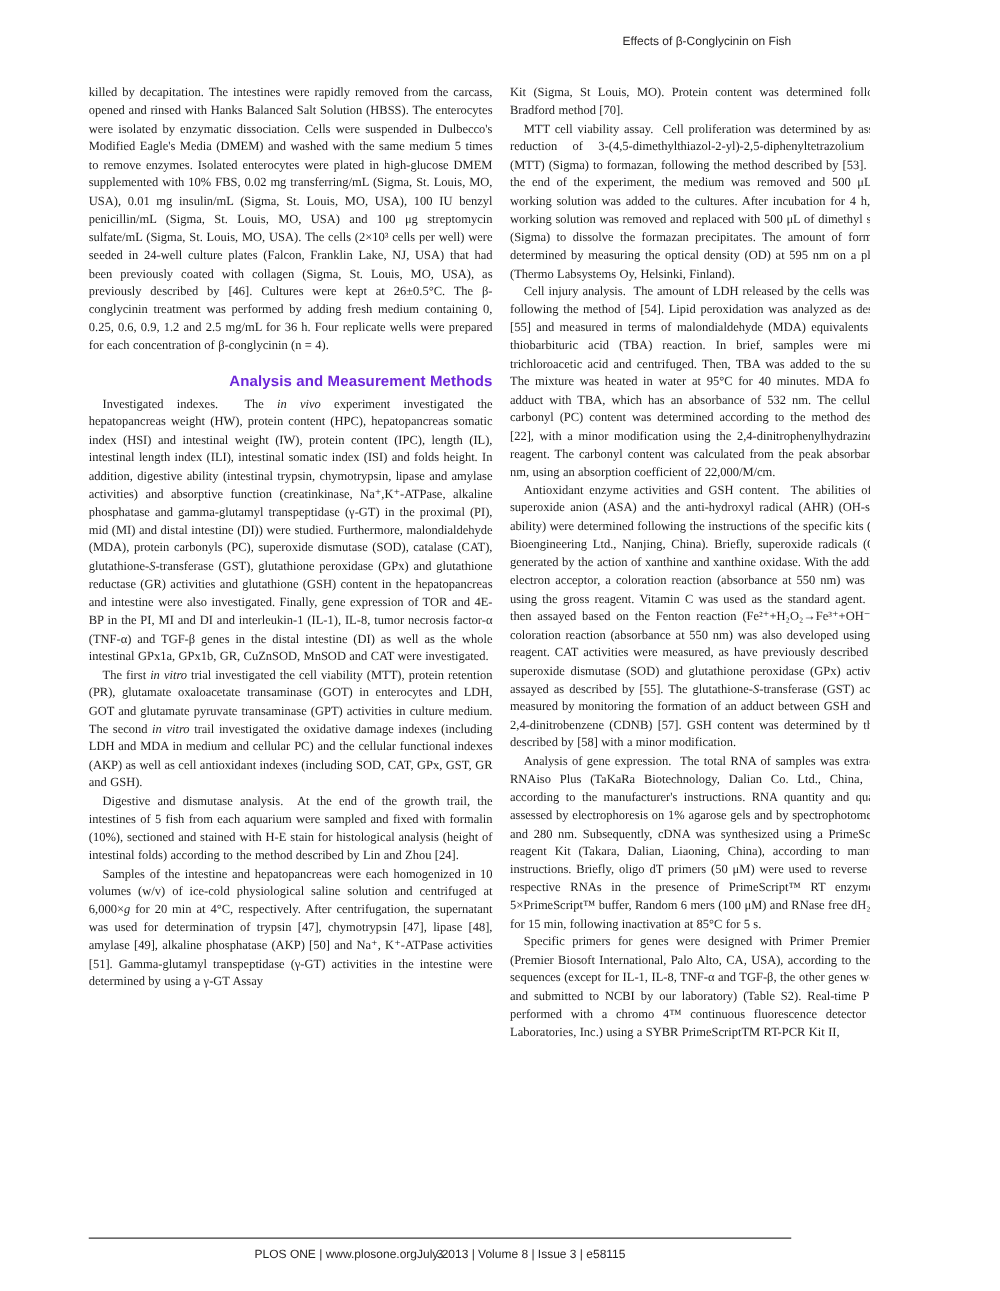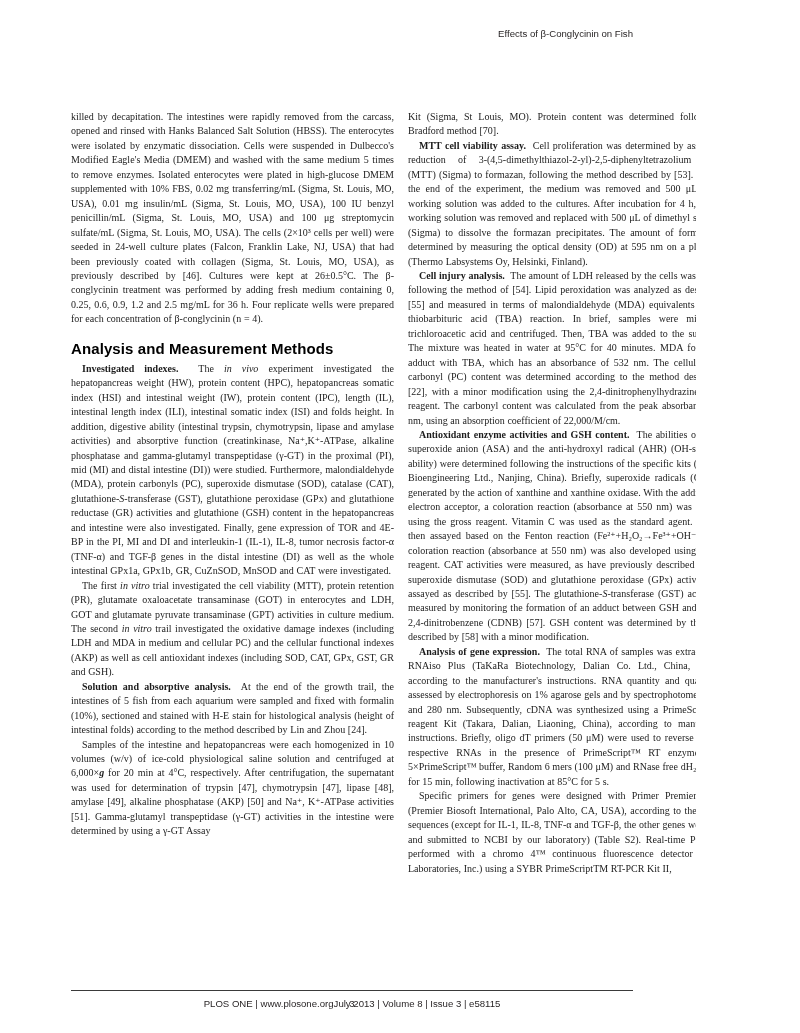--- a/index.html
+++ b/index.html
@@ -20,46 +20,46 @@
     font-family:"Liberation Sans","DejaVu Sans",sans-serif;
     font-size:9.6px;
     color:#231f20;
   }
   .content{
     position:absolute;
     top:68px;left:71px;
     width:666px;
     display:flex;
     gap:14px;
-    margin-top:42px;
   }
   .col{box-sizing:border-box;}
   .col-left{width:323px;}
   .col-right{width:329px;}
   .para{
     margin:0;
     font-size:10px;
     line-height:14.45px;
     text-align:justify;
     text-justify:inter-word;
     hyphens:auto;
     -webkit-hyphens:auto;
     word-spacing:0.2px;
   }
   .indent{text-indent:11px;}
-  .b{font-weight:bold;}
+  .b{font-weight:normal;}
   .i{font-style:italic;}
   .section-heading{
     margin:13px 0 5px 0;
     font-family:"Liberation Sans","DejaVu Sans",sans-serif;
-    font-size:15px;
+    font-size:12px;
     font-weight:600;
-    color:#000000;
+    color:#6d28d9;
     letter-spacing:0.1px;
     text-indent:0;
+    text-align:right;
   }
   .footer{
     position:absolute;
     left:71px;right:63px;bottom:24px;
     border-top:1px solid #3a3a3a;
     padding-top:7px;
     font-family:"Liberation Sans","DejaVu Sans",sans-serif;
     font-size:9.6px;
     color:#231f20;
   }
@@ -73,21 +73,21 @@
 
   <div class="running-head">Effects of β-Conglycinin on Fish</div>
 
   <div class="content">
 
     <div class="col col-left">
       <p class="para"><span>killed by decapitation. The intestines were rapidly removed from the carcass, opened and rinsed with Hanks Balanced Salt Solution (HBSS). The enterocytes were isolated by enzymatic dissociation. Cells were suspended in Dulbecco's Modified Eagle's Media (DMEM) and washed with the same medium 5 times to remove enzymes. Isolated enterocytes were plated in high-glucose DMEM supplemented with 10% FBS, 0.02 mg transferring/mL (Sigma, St. Louis, MO, USA), 0.01 mg insulin/mL (Sigma, St. Louis, MO, USA), 100 IU benzyl penicillin/mL (Sigma, St. Louis, MO, USA) and 100 μg streptomycin sulfate/mL (Sigma, St. Louis, MO, USA). The cells (2×10³ cells per well) were seeded in 24-well culture plates (Falcon, Franklin Lake, NJ, USA) that had been previously coated with collagen (Sigma, St. Louis, MO, USA), as previously described by [46]. Cultures were kept at 26±0.5°C. The β-conglycinin treatment was performed by adding fresh medium containing 0, 0.25, 0.6, 0.9, 1.2 and 2.5 mg/mL for 36 h. Four replicate wells were prepared for each concentration of β-conglycinin (n = 4).</span></p>
       <h2 class="section-heading">Analysis and Measurement Methods</h2>
       <p class="para indent"><span class="b">Investigated indexes.</span><span>&nbsp; The </span><span class="i">in vivo</span><span> experiment investigated the hepatopancreas weight (HW), protein content (HPC), hepatopancreas somatic index (HSI) and intestinal weight (IW), protein content (IPC), length (IL), intestinal length index (ILI), intestinal somatic index (ISI) and folds height. In addition, digestive ability (intestinal trypsin, chymotrypsin, lipase and amylase activities) and absorptive function (creatinkinase, Na⁺,K⁺-ATPase, alkaline phosphatase and gamma-glutamyl transpeptidase (γ-GT) in the proximal (PI), mid (MI) and distal intestine (DI)) were studied. Furthermore, malondialdehyde (MDA), protein carbonyls (PC), superoxide dismutase (SOD), catalase (CAT), glutathione-</span><span class="i">S</span><span>-transferase (GST), glutathione peroxidase (GPx) and glutathione reductase (GR) activities and glutathione (GSH) content in the hepatopancreas and intestine were also investigated. Finally, gene expression of TOR and 4E-BP in the PI, MI and DI and interleukin-1 (IL-1), IL-8, tumor necrosis factor-α (TNF-α) and TGF-β genes in the distal intestine (DI) as well as the whole intestinal GPx1a, GPx1b, GR, CuZnSOD, MnSOD and CAT were investigated.</span></p>
       <p class="para indent"><span>The first </span><span class="i">in vitro</span><span> trial investigated the cell viability (MTT), protein retention (PR), glutamate oxaloacetate transaminase (GOT) in enterocytes and LDH, GOT and glutamate pyruvate transaminase (GPT) activities in culture medium. The second </span><span class="i">in vitro</span><span> trail investigated the oxidative damage indexes (including LDH and MDA in medium and cellular PC) and the cellular functional indexes (AKP) as well as cell antioxidant indexes (including SOD, CAT, GPx, GST, GR and GSH).</span></p>
-      <p class="para indent"><span class="b">Solution and absorptive analysis.</span><span>&nbsp; At the end of the growth trail, the intestines of 5 fish from each aquarium were sampled and fixed with formalin (10%), sectioned and stained with H-E stain for histological analysis (height of intestinal folds) according to the method described by Lin and Zhou [24].</span></p>
+      <p class="para indent"><span class="b">Digestive and dismutase analysis.</span><span>&nbsp; At the end of the growth trail, the intestines of 5 fish from each aquarium were sampled and fixed with formalin (10%), sectioned and stained with H-E stain for histological analysis (height of intestinal folds) according to the method described by Lin and Zhou [24].</span></p>
       <p class="para indent"><span>Samples of the intestine and hepatopancreas were each homogenized in 10 volumes (w/v) of ice-cold physiological saline solution and centrifuged at 6,000×</span><span class="b i">g</span><span> for 20 min at 4°C, respectively. After centrifugation, the supernatant was used for determination of trypsin [47], chymotrypsin [47], lipase [48], amylase [49], alkaline phosphatase (AKP) [50] and Na⁺, K⁺-ATPase activities [51]. Gamma-glutamyl transpeptidase (γ-GT) activities in the intestine were determined by using a γ-GT Assay</span></p>
     </div>
 
     <div class="col col-right">
       <p class="para"><span>Kit (Sigma, St Louis, MO). Protein content was determined following the Bradford method [70].</span></p>
       <p class="para indent"><span class="b">MTT cell viability assay.</span><span>&nbsp; Cell proliferation was determined by assaying the reduction of 3-(4,5-dimethylthiazol-2-yl)-2,5-diphenyltetrazolium bromide (MTT) (Sigma) to formazan, following the method described by [53]. Briefly, at the end of the experiment, the medium was removed and 500 μL of MTT working solution was added to the cultures. After incubation for 4 h, the MTT working solution was removed and replaced with 500 μL of dimethyl sulphoxide (Sigma) to dissolve the formazan precipitates. The amount of formazan was determined by measuring the optical density (OD) at 595 nm on a plate reader (Thermo Labsystems Oy, Helsinki, Finland).</span></p>
       <p class="para indent"><span class="b">Cell injury analysis.</span><span>&nbsp; The amount of LDH released by the cells was measured following the method of [54]. Lipid peroxidation was analyzed as described by [55] and measured in terms of malondialdehyde (MDA) equivalents using the thiobarbituric acid (TBA) reaction. In brief, samples were mixed with trichloroacetic acid and centrifuged. Then, TBA was added to the supernatant. The mixture was heated in water at 95°C for 40 minutes. MDA forms a red adduct with TBA, which has an absorbance of 532 nm. The cellular protein carbonyl (PC) content was determined according to the method described by [22], with a minor modification using the 2,4-dinitrophenylhydrazine (DNPH) reagent. The carbonyl content was calculated from the peak absorbance at 340 nm, using an absorption coefficient of 22,000/M/cm.</span></p>
       <p class="para indent"><span class="b">Antioxidant enzyme activities and GSH content.</span><span>&nbsp; The abilities of the anti-superoxide anion (ASA) and the anti-hydroxyl radical (AHR) (OH-scavenging ability) were determined following the instructions of the specific kits (Jiancheng Bioengineering Ltd., Nanjing, China). Briefly, superoxide radicals (O₂⁻) were generated by the action of xanthine and xanthine oxidase. With the addition of an electron acceptor, a coloration reaction (absorbance at 550 nm) was developed using the gross reagent. Vitamin C was used as the standard agent. AHR was then assayed based on the Fenton reaction (Fe²⁺+H₂O₂→Fe³⁺+OH⁻+•OH). A coloration reaction (absorbance at 550 nm) was also developed using the gross reagent. CAT activities were measured, as have previously described [56]. The superoxide dismutase (SOD) and glutathione peroxidase (GPx) activities were assayed as described by [55]. The glutathione-</span><span class="i">S</span><span>-transferase (GST) activity was measured by monitoring the formation of an adduct between GSH and 1-chloro-2,4-dinitrobenzene (CDNB) [57]. GSH content was determined by the method described by [58] with a minor modification.</span></p>
       <p class="para indent"><span class="b">Analysis of gene expression.</span><span>&nbsp; The total RNA of samples was extracted using RNAiso Plus (TaKaRa Biotechnology, Dalian Co. Ltd., China, D9108B), according to the manufacturer's instructions. RNA quantity and quality were assessed by electrophoresis on 1% agarose gels and by spectrophotometry at 260 and 280 nm. Subsequently, cDNA was synthesized using a PrimeScript™ RT reagent Kit (Takara, Dalian, Liaoning, China), according to manufacturer's instructions. Briefly, oligo dT primers (50 μM) were used to reverse transcribe respective RNAs in the presence of PrimeScript™ RT enzyme Mix I, 5×PrimeScript™ buffer, Random 6 mers (100 μM) and RNase free dH₂O at 37°C for 15 min, following inactivation at 85°C for 5 s.</span></p>
       <p class="para indent"><span>Specific primers for genes were designed with Primer Premier software (Premier Biosoft International, Palo Alto, CA, USA), according to the Jian carp sequences (except for IL-1, IL-8, TNF-α and TGF-β, the other genes were cloned and submitted to NCBI by our laboratory) (Table S2). Real-time PCRs were performed with a chromo 4™ continuous fluorescence detector (Bio-Rad Laboratories, Inc.) using a SYBR PrimeScriptTM RT-PCR Kit II,</span></p>

